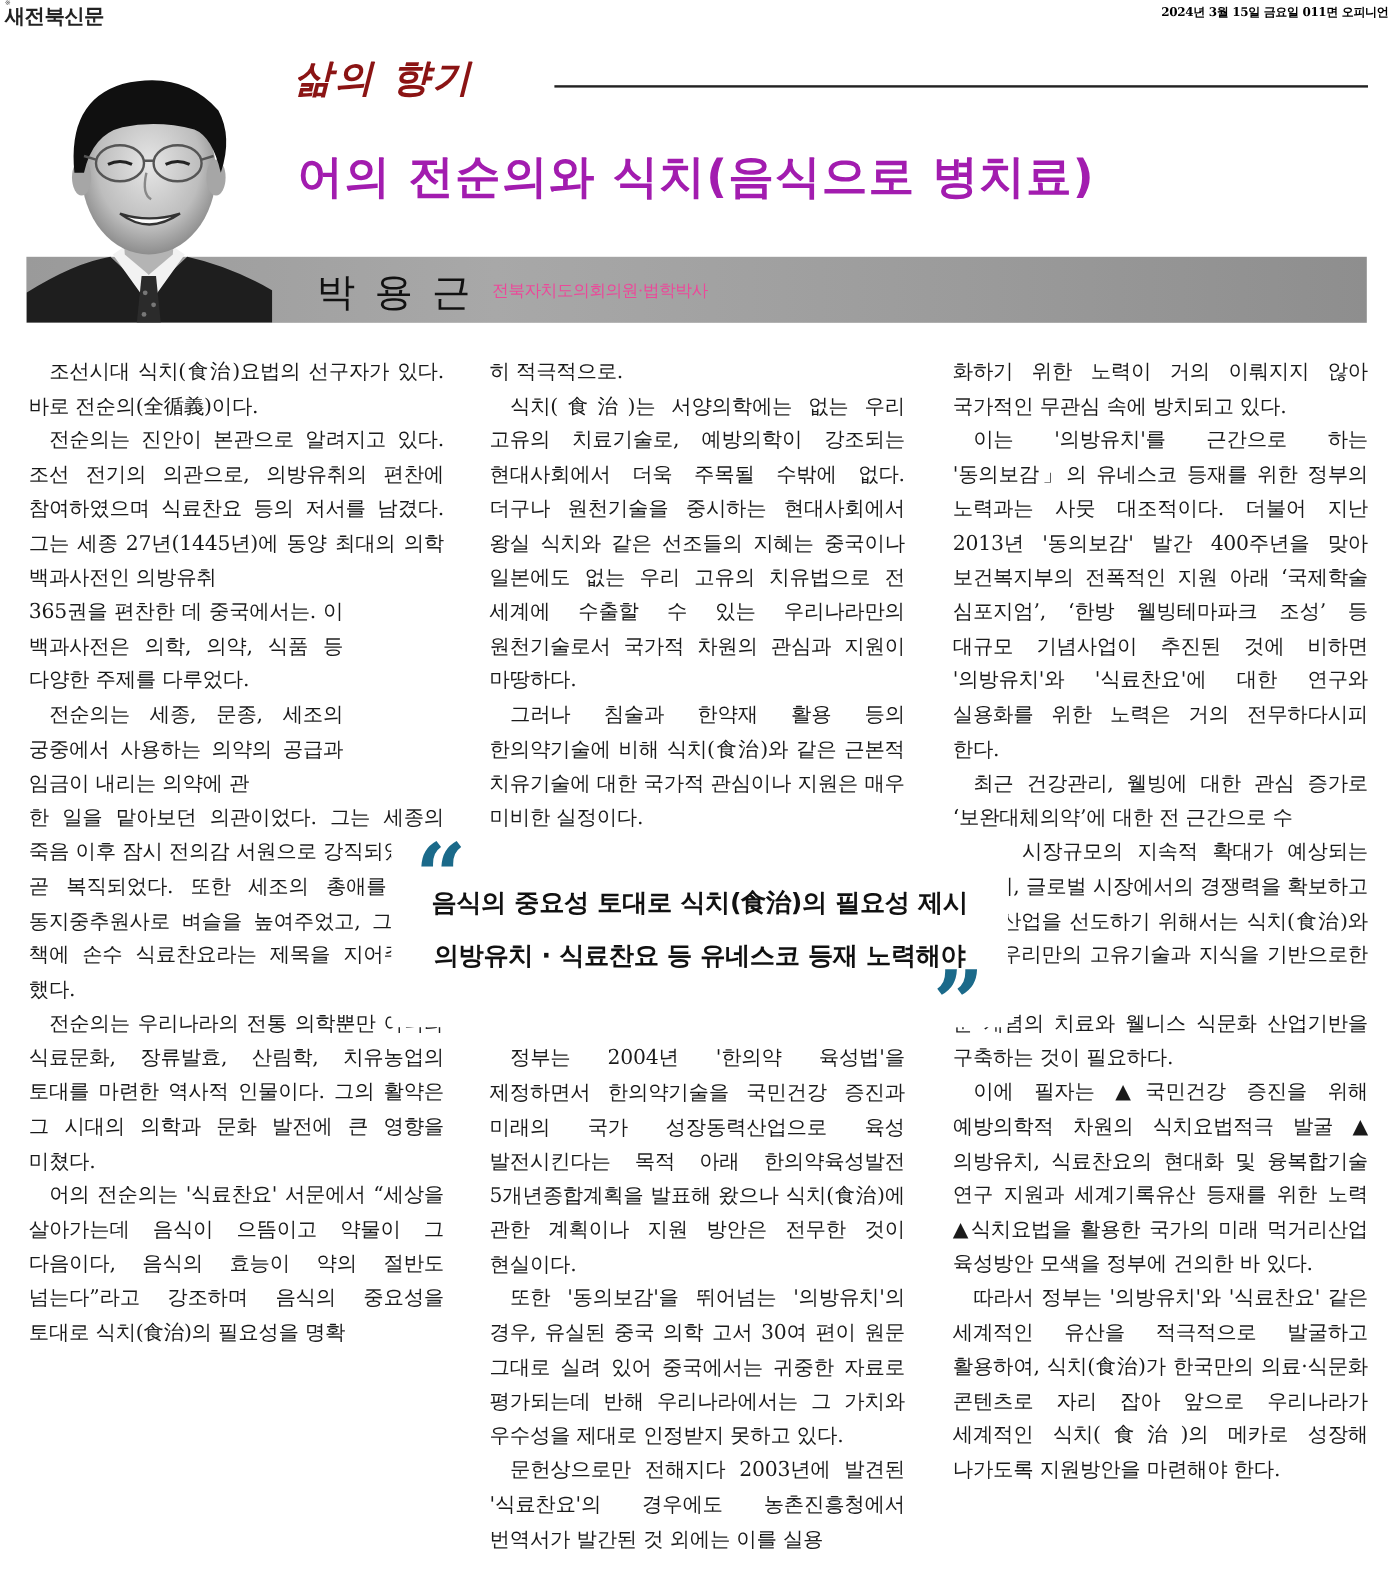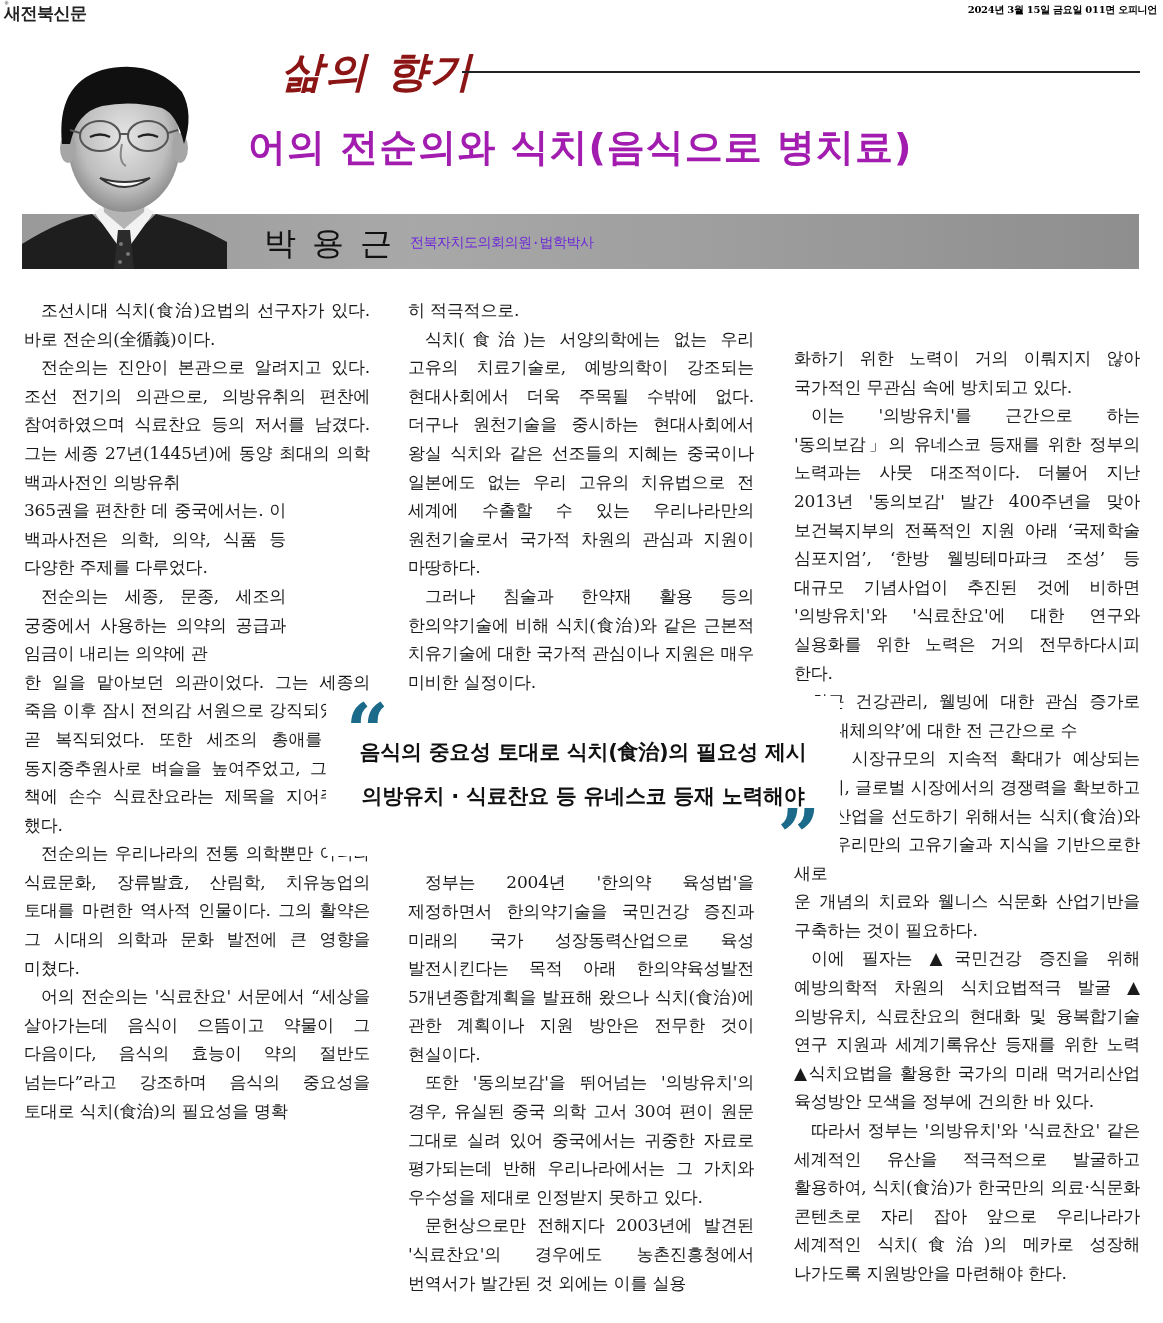--- a/index.html
+++ b/index.html
@@ -5,35 +5,35 @@
   * { box-sizing: border-box; margin: 0; padding: 0; }
   html, body { width: 1163px; height: 1323px; background: #ffffff; overflow: hidden; }
   body { position: relative; font-family: "DejaVu Serif", "Liberation Serif", serif; color: #1a1a1a; }
 
   .masthead { position: absolute; left: 4px; top: 2px; font-family: "DejaVu Sans", sans-serif; font-weight: bold; font-size: 17px; color: #222; letter-spacing: -0.5px; }
   .masthead .tiny { position: absolute; left: 0; top: -3px; font-size: 6px; font-weight: normal; color: #666; }
   .dateline { position: absolute; right: 6px; top: 3px; font-family: "DejaVu Serif", serif; font-weight: bold; font-size: 10px; color: #000000; letter-spacing: -0.3px; }
 
   .photo { position: absolute; left: 22px; top: 44px; width: 205px; height: 225px; overflow: hidden; z-index: 2; }
 
-  .section-title { position: absolute; left: 245px; top: 44px; font-family: "DejaVu Serif", serif; font-weight: bold; font-style: italic; font-size: 42px; color: #8b1414; letter-spacing: 2px; margin-left: 36px; }
+  .section-title { position: absolute; left: 245px; top: 44px; font-family: "DejaVu Serif", serif; font-weight: bold; font-style: italic; font-size: 32px; color: #8b1414; letter-spacing: 2px; }
   .title-rule { position: absolute; left: 462px; top: 71px; width: 678px; height: 2px; background: #222; }
   .headline { position: absolute; left: 248px; top: 122px; font-family: "DejaVu Sans", sans-serif; font-size: 38px; color: #a21caf; letter-spacing: 1px; }
 
   .name-band { position: absolute; left: 22px; top: 214px; width: 1117px; height: 55px;
     background: linear-gradient(90deg, #9a9a9a 0%, #a8a8a8 35%, #9b9b9b 70%, #8e8e8e 100%); z-index: 1; }
   .author-name { position: absolute; left: 264px; top: 222px; font-family: "DejaVu Sans", sans-serif; font-weight: normal; font-size: 32px; color: #111; letter-spacing: 16px; z-index: 3; }
-  .author-title { position: absolute; left: 410px; top: 234px; font-family: Liberation Mono, monospace; font-size: 14px; color: #6d28d9; letter-spacing: -0.5px; z-index: 3; }
+  .author-title { position: absolute; left: 410px; top: 234px; font-family: Liberation Serif, serif; font-size: 14px; color: #ec4899; letter-spacing: -0.5px; z-index: 3; }
 
   .col { position: absolute; font-size: 17px; line-height: 28.6px; color: #1a1a1a; text-align: justify; word-break: keep-all; letter-spacing: -0.2px; }
   .col p { margin: 0; text-indent: 1em; }
   .col p.cont { text-indent: 0; }
   .col1 { left: 24px; top: 296px; width: 346px; }
   .col2 { left: 408px; top: 296px; width: 346px; }
-  .col3 { left: 794px; top: 296px; width: 346px; margin-top: 48px; }
+  .col3 { left: 794px; top: 296px; width: 346px; }
 
   .narrow { width: 262px; }
   .wrap-right { margin-left: 76px; }
 
   .pullquote { position: absolute; left: 326px; top: 696px; width: 514px; height: 160px; z-index: 4; background: #fff; }
   .qmark { position: absolute; font-family: "DejaVu Serif", serif; font-weight: bold; font-size: 74px; line-height: 1; color: #1b6a8a; }
   .qmark.open { left: 20px; top: -2px; }
   .qmark.close { right: 20px; top: 104px; }
   .pq-line { position: absolute; left: 0; width: 514px; text-align: center; font-family: "DejaVu Sans", sans-serif; font-weight: bold; font-size: 21px; color: #111; letter-spacing: -0.3px; white-space: nowrap; }
   .pq-line.l1 { top: 42px; }

